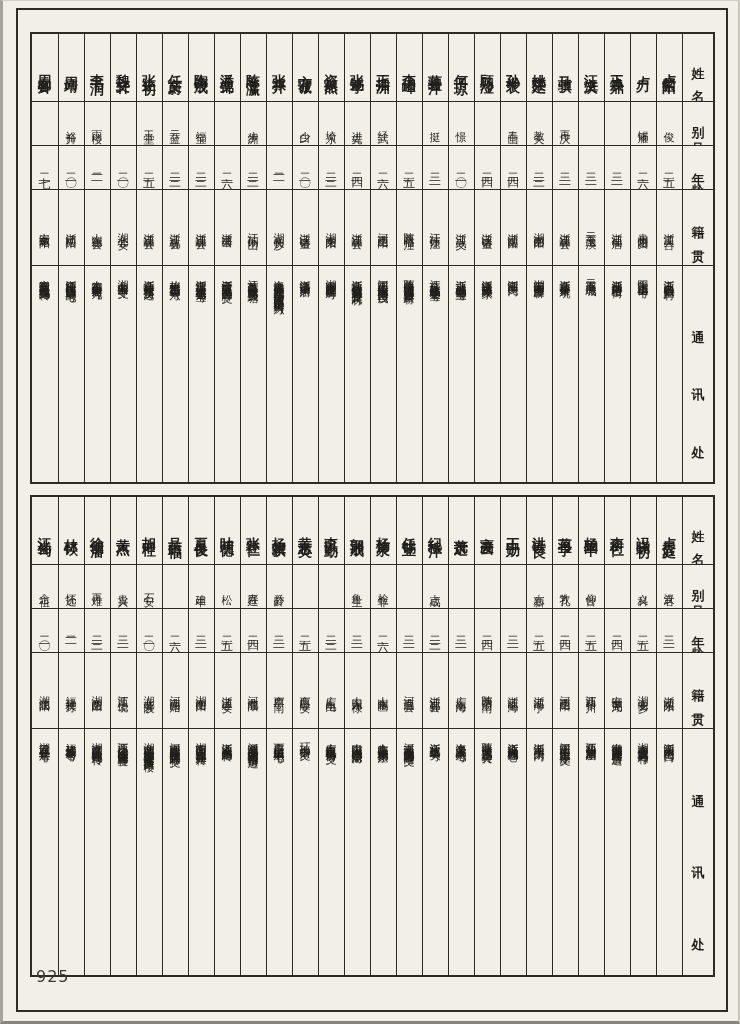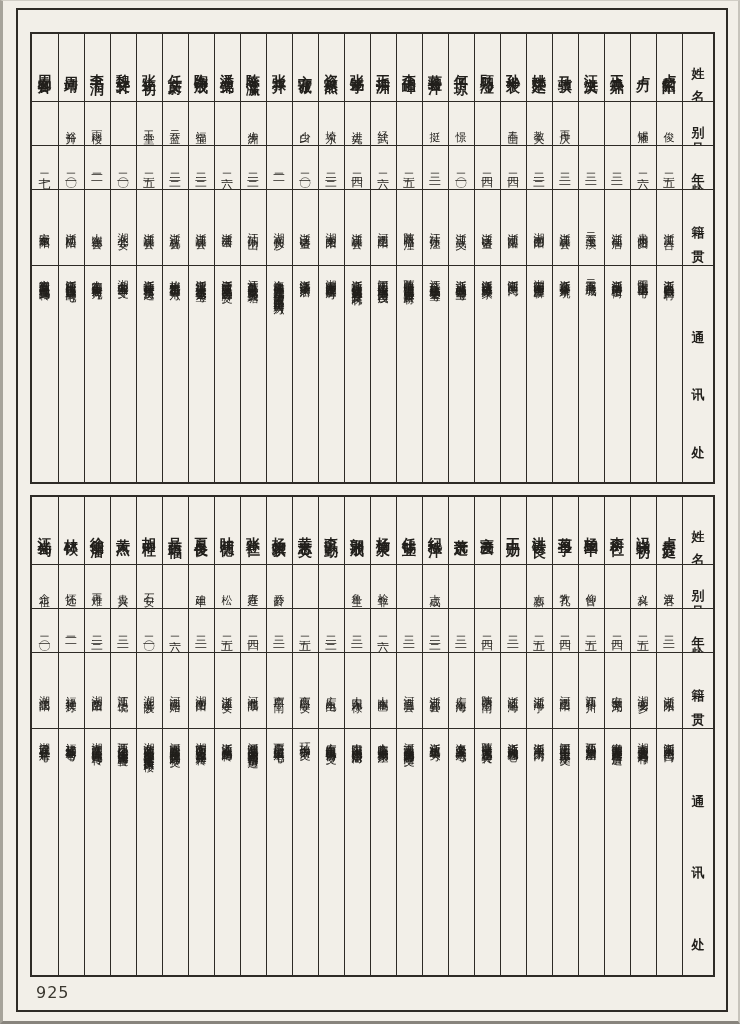--- a/index.html
+++ b/index.html
@@ -76,21 +76,21 @@
   .addr-text{font-size:11px;letter-spacing:1px;line-height:12px;}
   .head-label{font-size:13px;font-weight:bold;}
   .ls-name{letter-spacing:22px;margin-bottom:-22px;}
   .ls-alias{letter-spacing:16px;margin-bottom:-16px;}
   .ls-age{letter-spacing:10px;margin-bottom:-10px;}
   .ls-native{letter-spacing:24px;margin-bottom:-24px;}
   .ls-addr{letter-spacing:58px;margin-bottom:-58px;}
   .t2 .ls-addr{letter-spacing:72px;margin-bottom:-72px;}
   .cell-addr .head-label{align-self:center;}
   .page-number{
-    position:absolute;left:18px;bottom:8px;
+    position:absolute;left:18px;bottom:24px;
     font-family:"DejaVu Sans", sans-serif;
     font-size:16px;color:#3a372f;letter-spacing:1px;
   }
 </style>
 </head>
 <body style="--paper: #f2efe8; --ink: #211f1b; --line: #2e2b26;">
 
 <div class="page">
   <div class="sheet">
 

